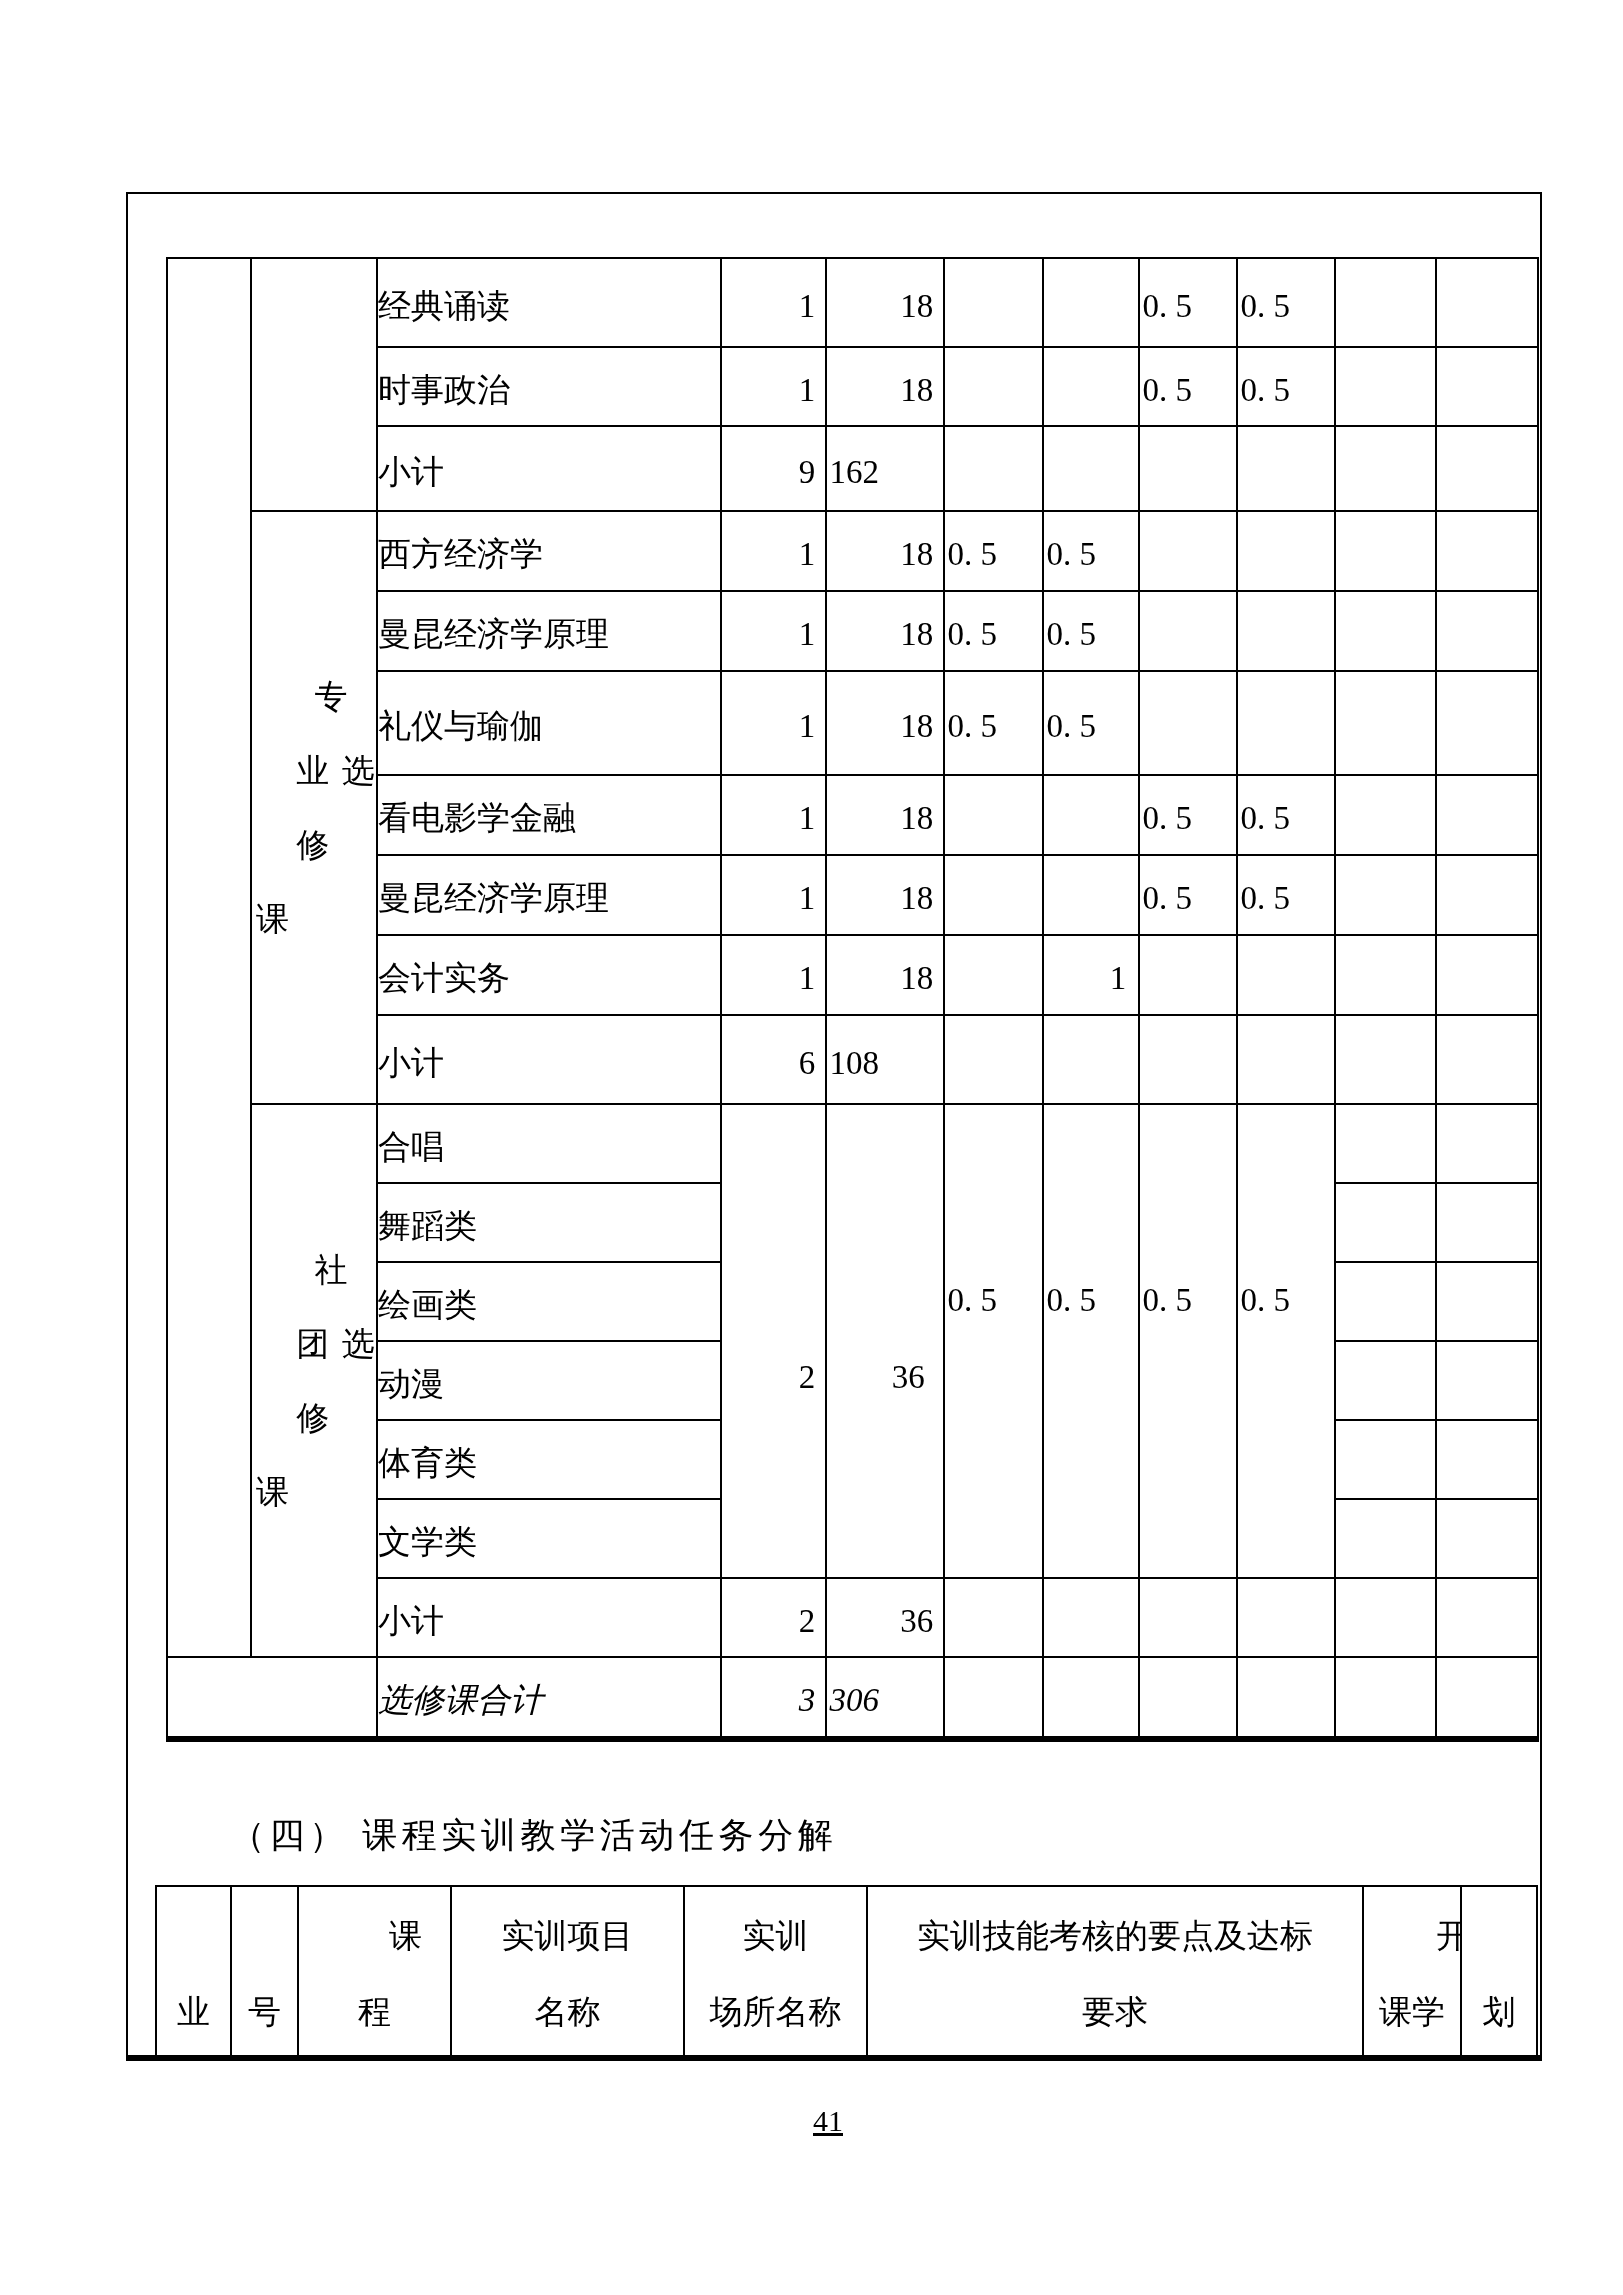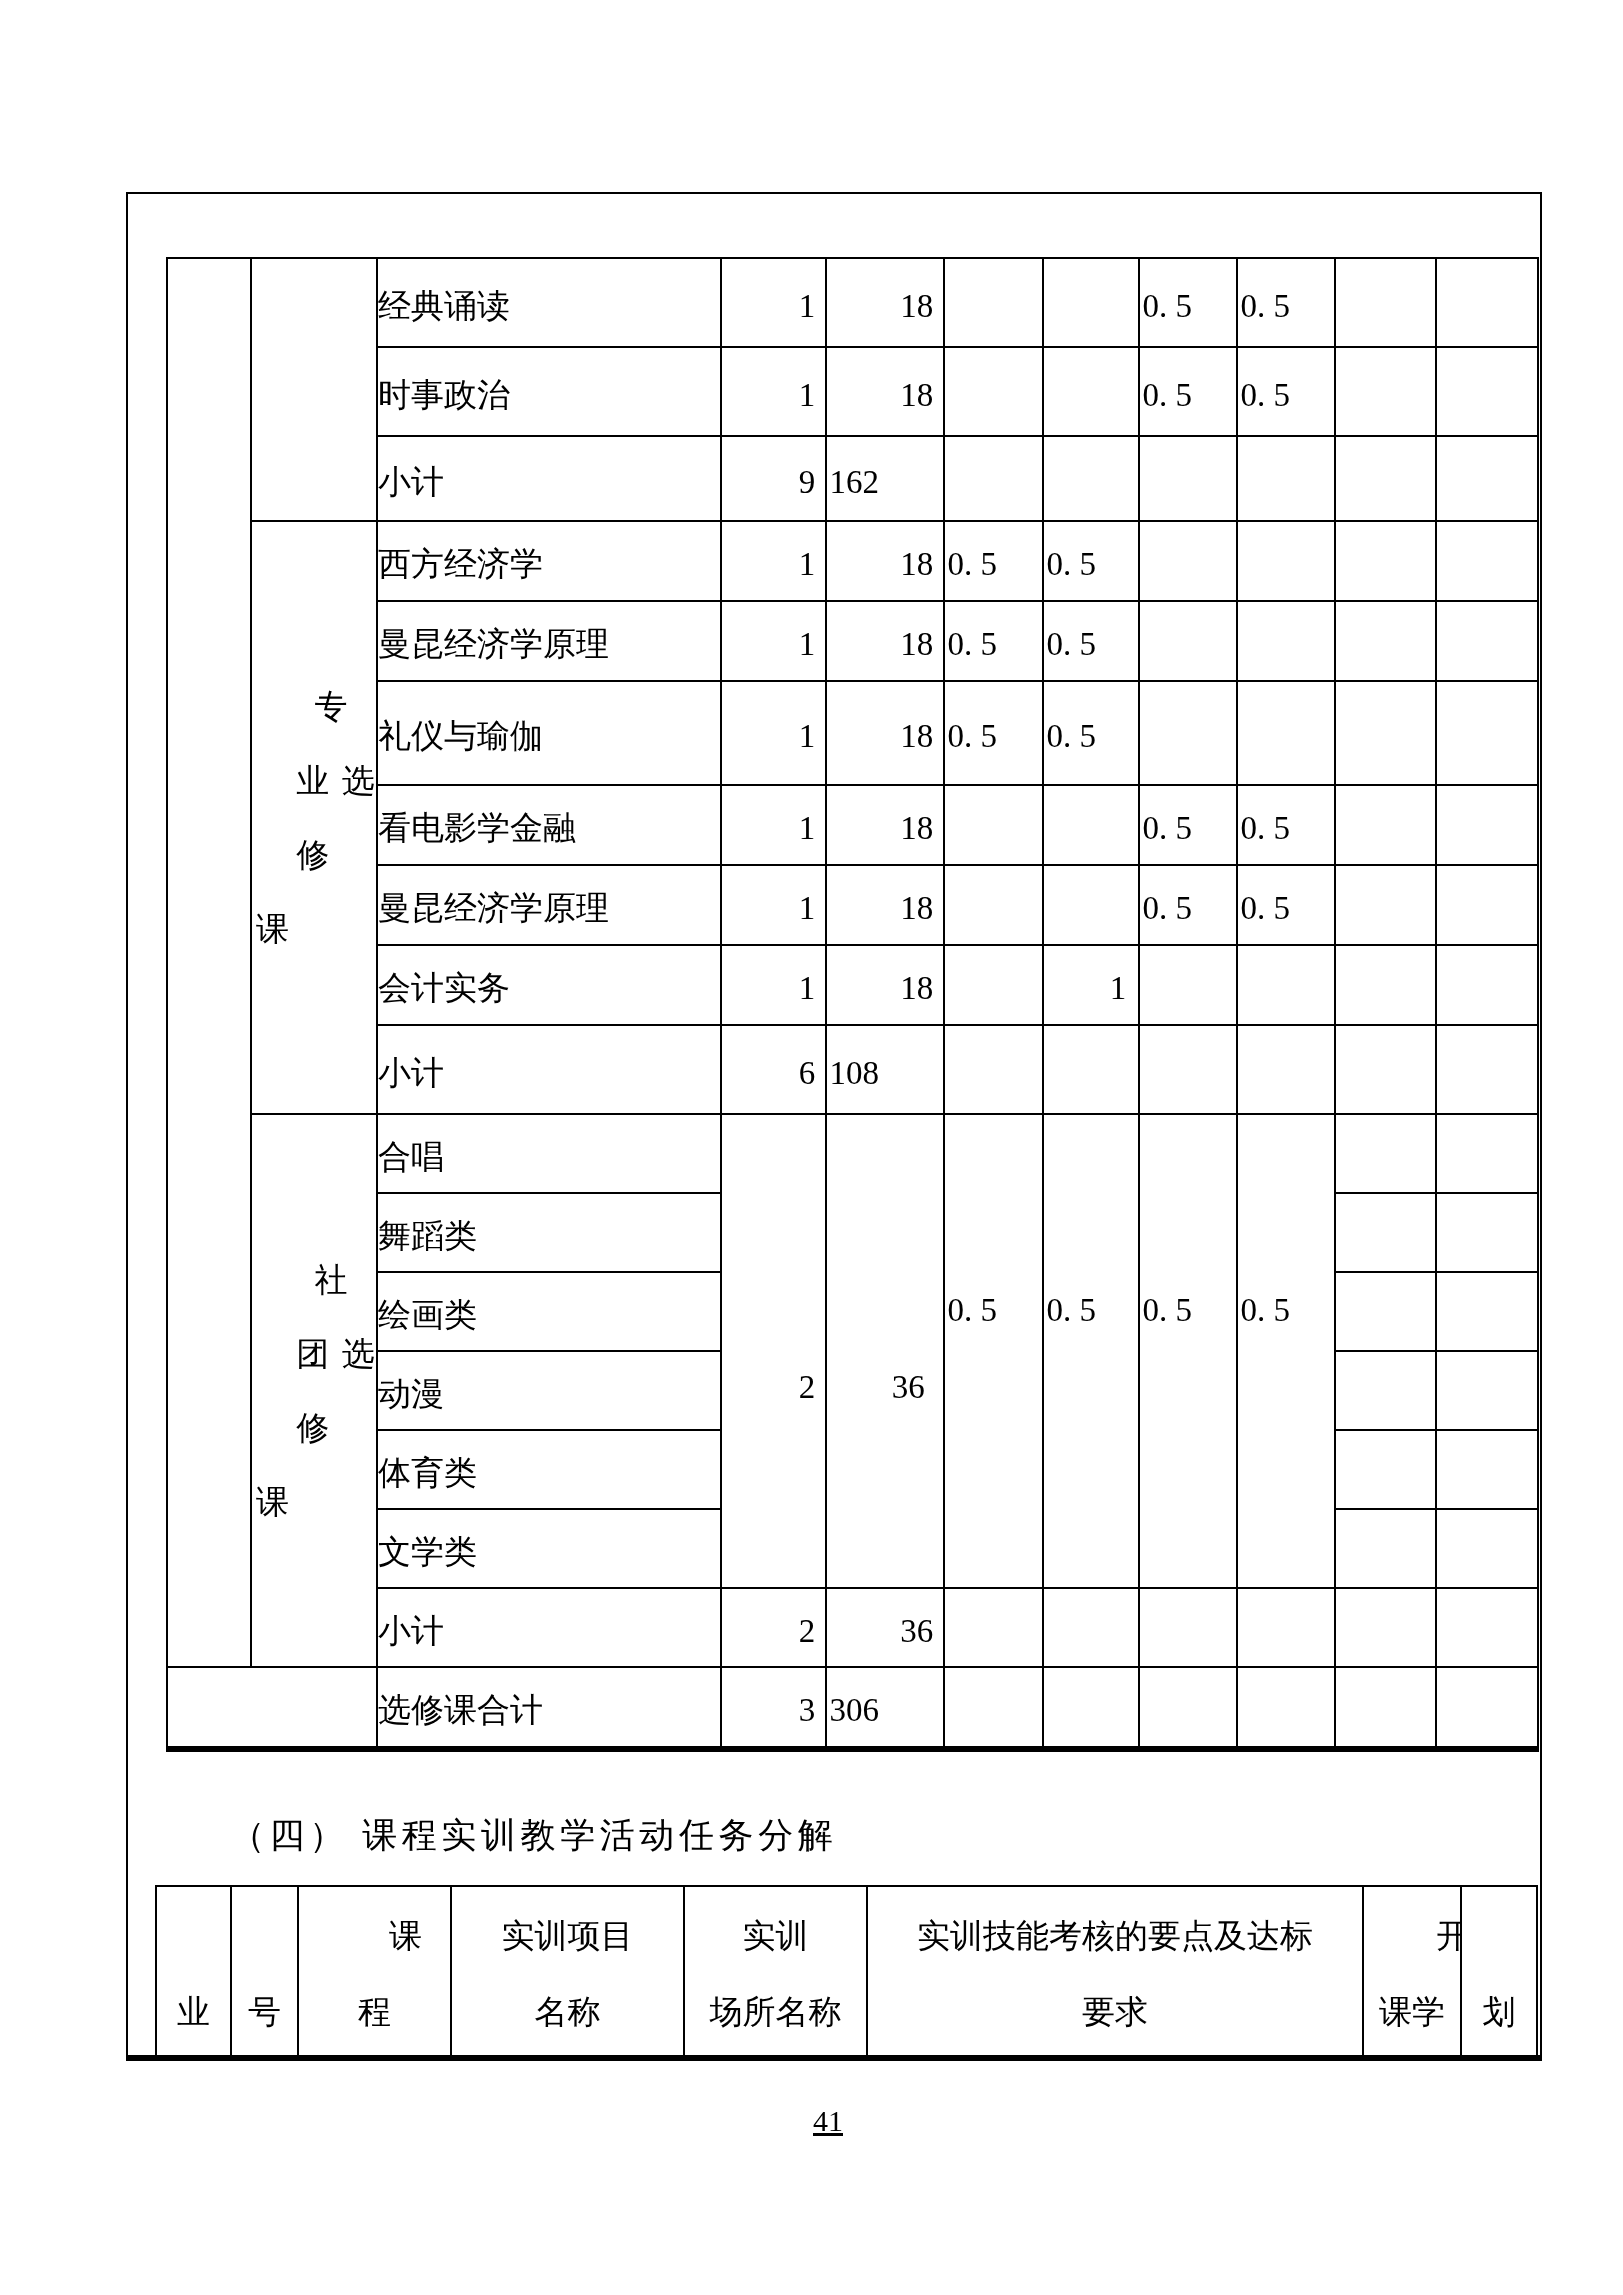--- a/index.html
+++ b/index.html
@@ -12,21 +12,21 @@
   #t1 td{border:2px solid #000;padding:0;font-size:33px;vertical-align:middle;overflow:hidden;}
   #t1 td.pad{padding-top:7.9px;}
   #t1 .name{text-align:left;}
   #t1 .num-r{text-align:right;padding-right:9.8px;}
   #t1 .num-l{text-align:left;padding-left:2.6px;}
   #t1 .sem{text-align:left;padding-left:2.6px;}
   #t1 .sem-r{text-align:right;padding-right:11.8px;}
   #t1 .club-s{vertical-align:middle;padding-bottom:82px;text-align:left;padding-left:2.6px;}
   #t1 .club-cr{vertical-align:middle;padding-top:72px;text-align:right;padding-right:9.8px;}
   #t1 .club-hr{vertical-align:middle;padding-top:72px;text-align:right;padding-right:18.3px;}
-  #t1 td.botthick{border-bottom:6.5px solid #000;}
+  #t1 td.botthick{border-bottom:6.5px solid #000;font-style:italic;}
   .glabel{vertical-align:middle;}
   .glabel div{line-height:74px;font-size:33px;}
   .gl1{text-align:center;transform:translateX(17px);}
   .gl2{text-align:justify;text-align-last:justify;padding:0 1.3px;margin-left:43px;}
   .gl3{text-align:left;padding-left:3.9px;}
   
   .heading{position:absolute;left:230px;top:1812px;font-size:35px;letter-spacing:4.6px;line-height:48px;white-space:nowrap;text-align:center;}
   .pagenum{position:absolute;left:0;top:2104px;width:1623px;text-align:center;font-size:30px;padding-left:33px;box-sizing:border-box;text-decoration:underline;}
   
   #t2{position:absolute;left:155px;top:1885px;}
@@ -62,21 +62,21 @@
     <td class="name pad">经典诵读</td>
     <td class="num-r pad">1</td>
     <td class="num-r pad">18</td>
     <td class="sem pad"></td>
     <td class="sem pad"></td>
     <td class="sem pad">0. 5</td>
     <td class="sem pad">0. 5</td>
     <td></td>
     <td></td>
   </tr>
-  <tr style="height:89px">
+  <tr style="height:79px">
     <td class="name pad">时事政治</td>
     <td class="num-r pad">1</td>
     <td class="num-r pad">18</td>
     <td class="sem pad"></td>
     <td class="sem pad"></td>
     <td class="sem pad">0. 5</td>
     <td class="sem pad">0. 5</td>
     <td></td>
     <td></td>
   </tr>

